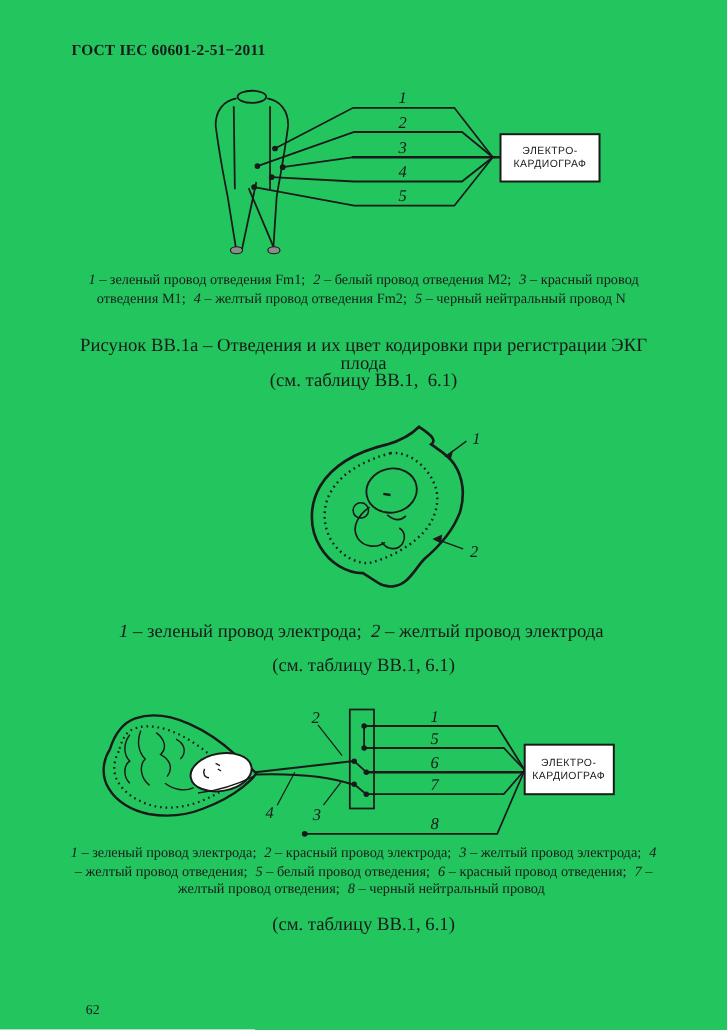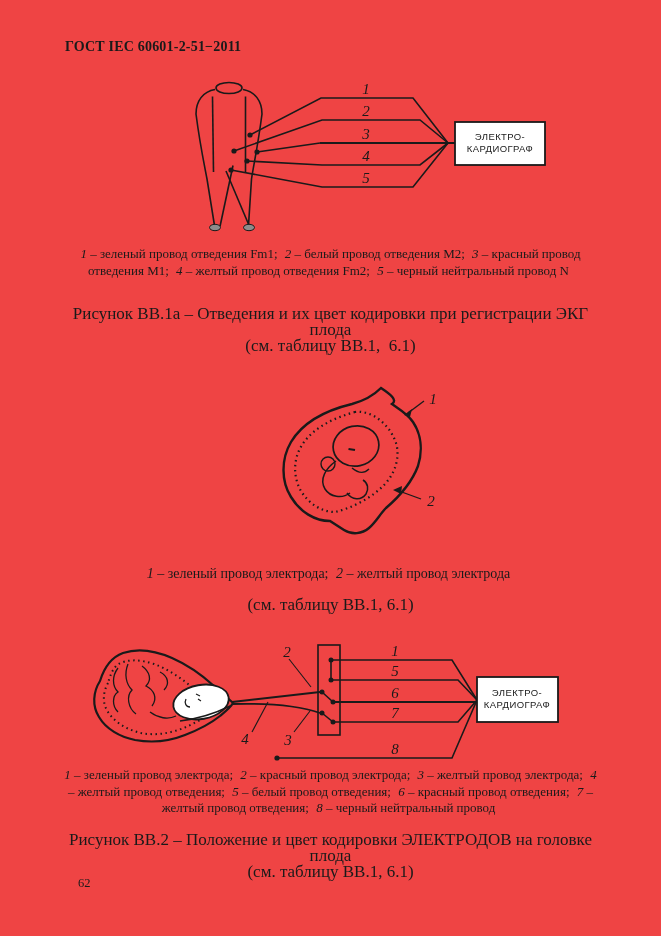--- a/index.html
+++ b/index.html
@@ -1,30 +1,30 @@
 <!DOCTYPE html>
 <html><head>
 <meta charset="utf-8">
 <style>
   html,body { margin:0; padding:0; background:#fff; }
   .page {
-    position:relative; width:661px; height:936px; background:#ef4444;
+    position:relative; width:661px; height:936px; background:#22c55e;
     font-family:"Liberation Serif", serif; color:#1a1a1a; overflow:hidden;
   }
   .header {
     position:absolute; left:65px; top:39px;
     font-size:14px; font-weight:bold; letter-spacing:.2px;
   }
   .abs { position:absolute; }
   .legend { text-align:center; font-size:13px; line-height:16.5px; }
   .legend .legend-item { margin-right:4px; }
   .legend .legend-item i { font-style:italic; }
-  .legend-small { font-size:14px; line-height:13px; }
+  .legend-small { font-size:17px; line-height:13px; }
   .caption { text-align:center; font-size:17px; line-height:16px; }
-  .pagenum { font-size:12.5px; }
+  .pagenum { font-size:12.5px;margin-top:35px; }
   svg { display:block; }
   .num {
     font-family:"Liberation Serif", serif; font-style:italic;
     font-size:15px; fill:#1a1a1a; text-anchor:middle;
   }
   .devlabel {
     font-family:"Liberation Sans", sans-serif; font-size:9.5px;
     letter-spacing:.4px; fill:#1a1a1a; text-anchor:middle;
   }
 </style>
@@ -172,19 +172,18 @@
     <g>
       <rect x="477" y="677" width="81" height="45" fill="#fff" stroke="#1a1a1a" stroke-width="1.8"></rect>
       <text class="devlabel" x="517" y="696">ЭЛЕКТРО-</text>
       <text class="devlabel" x="517" y="708">КАРДИОГРАФ</text>
     </g>
   </svg>
 
   <div class="abs legend" style="left:63px; top:767px; width:535px;"><span class="legend-item"><i>1</i> – зеленый провод электрода;</span> <span class="legend-item"><i>2</i> – красный провод электрода;</span> <span class="legend-item"><i>3</i> –  желтый провод электрода;</span> <span class="legend-item"><i>4</i> – желтый провод отведения;</span> <span class="legend-item"><i>5</i> – белый провод отведения;</span> <span class="legend-item"><i>6</i> – красный провод отведения;</span> <span class="legend-item"><i>7</i> – желтый провод отведения;</span> <span class="legend-item"><i>8</i> –  черный нейтральный провод</span> </div>
 
   <div class="abs caption" style="left:68px; top:832px; width:525px;">
-    <div>Рисунок ВВ.2 – Положение и цвет кодировки ЭЛЕКТРОДОВ на головке плода</div>
     <div>(см. таблицу ВВ.1, 6.1)</div>
   </div>
 
   <div class="abs pagenum" style="left:78px; top:876px;">62</div>
 
 </div>
 
 </body></html>

